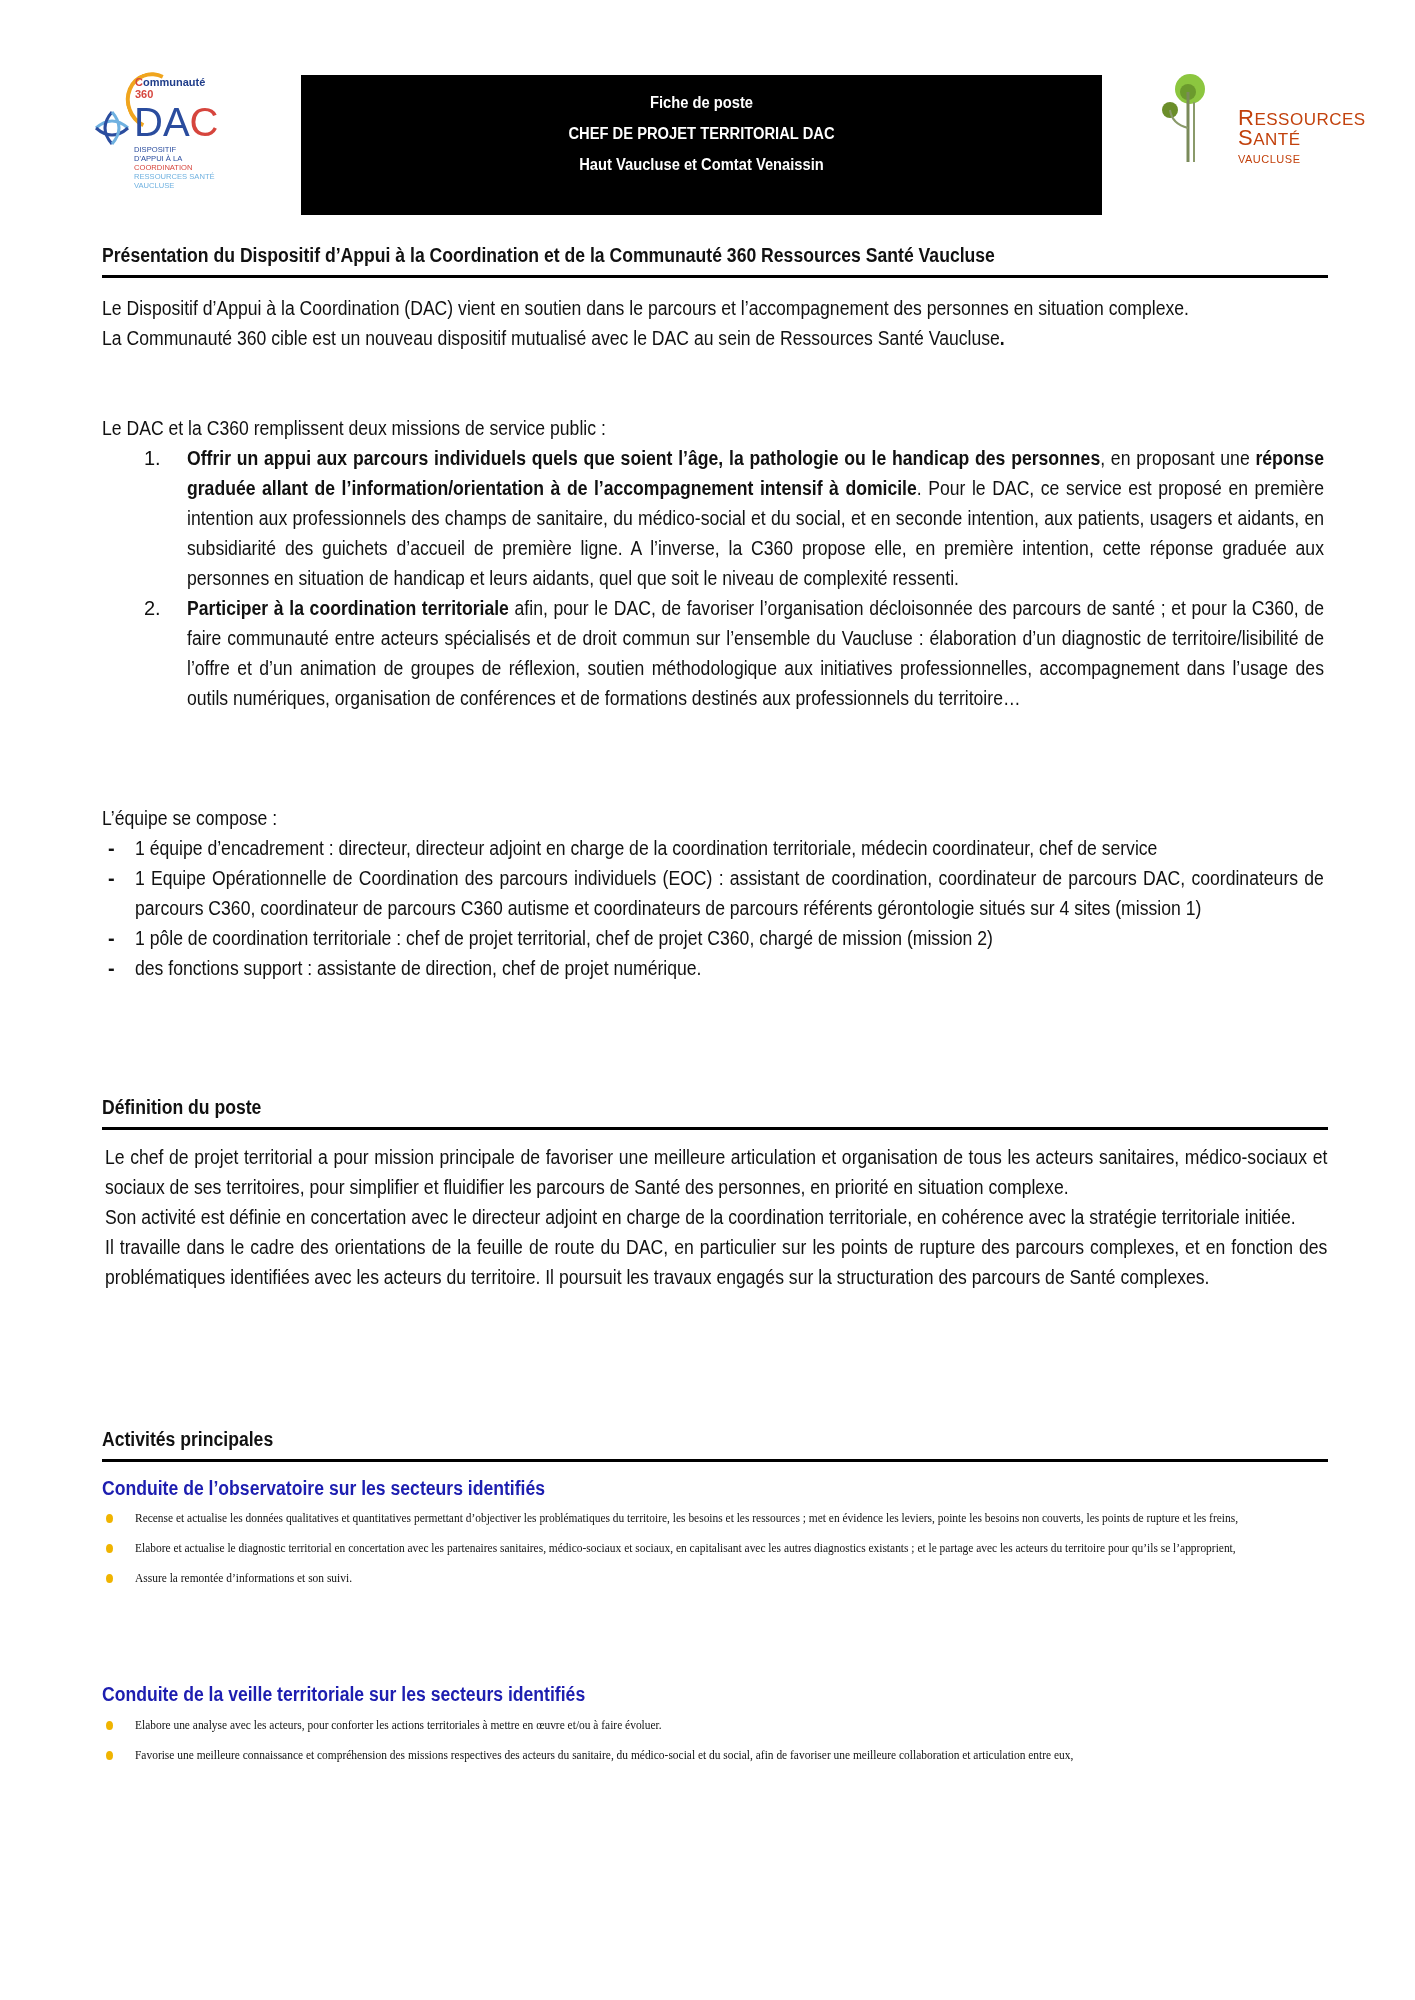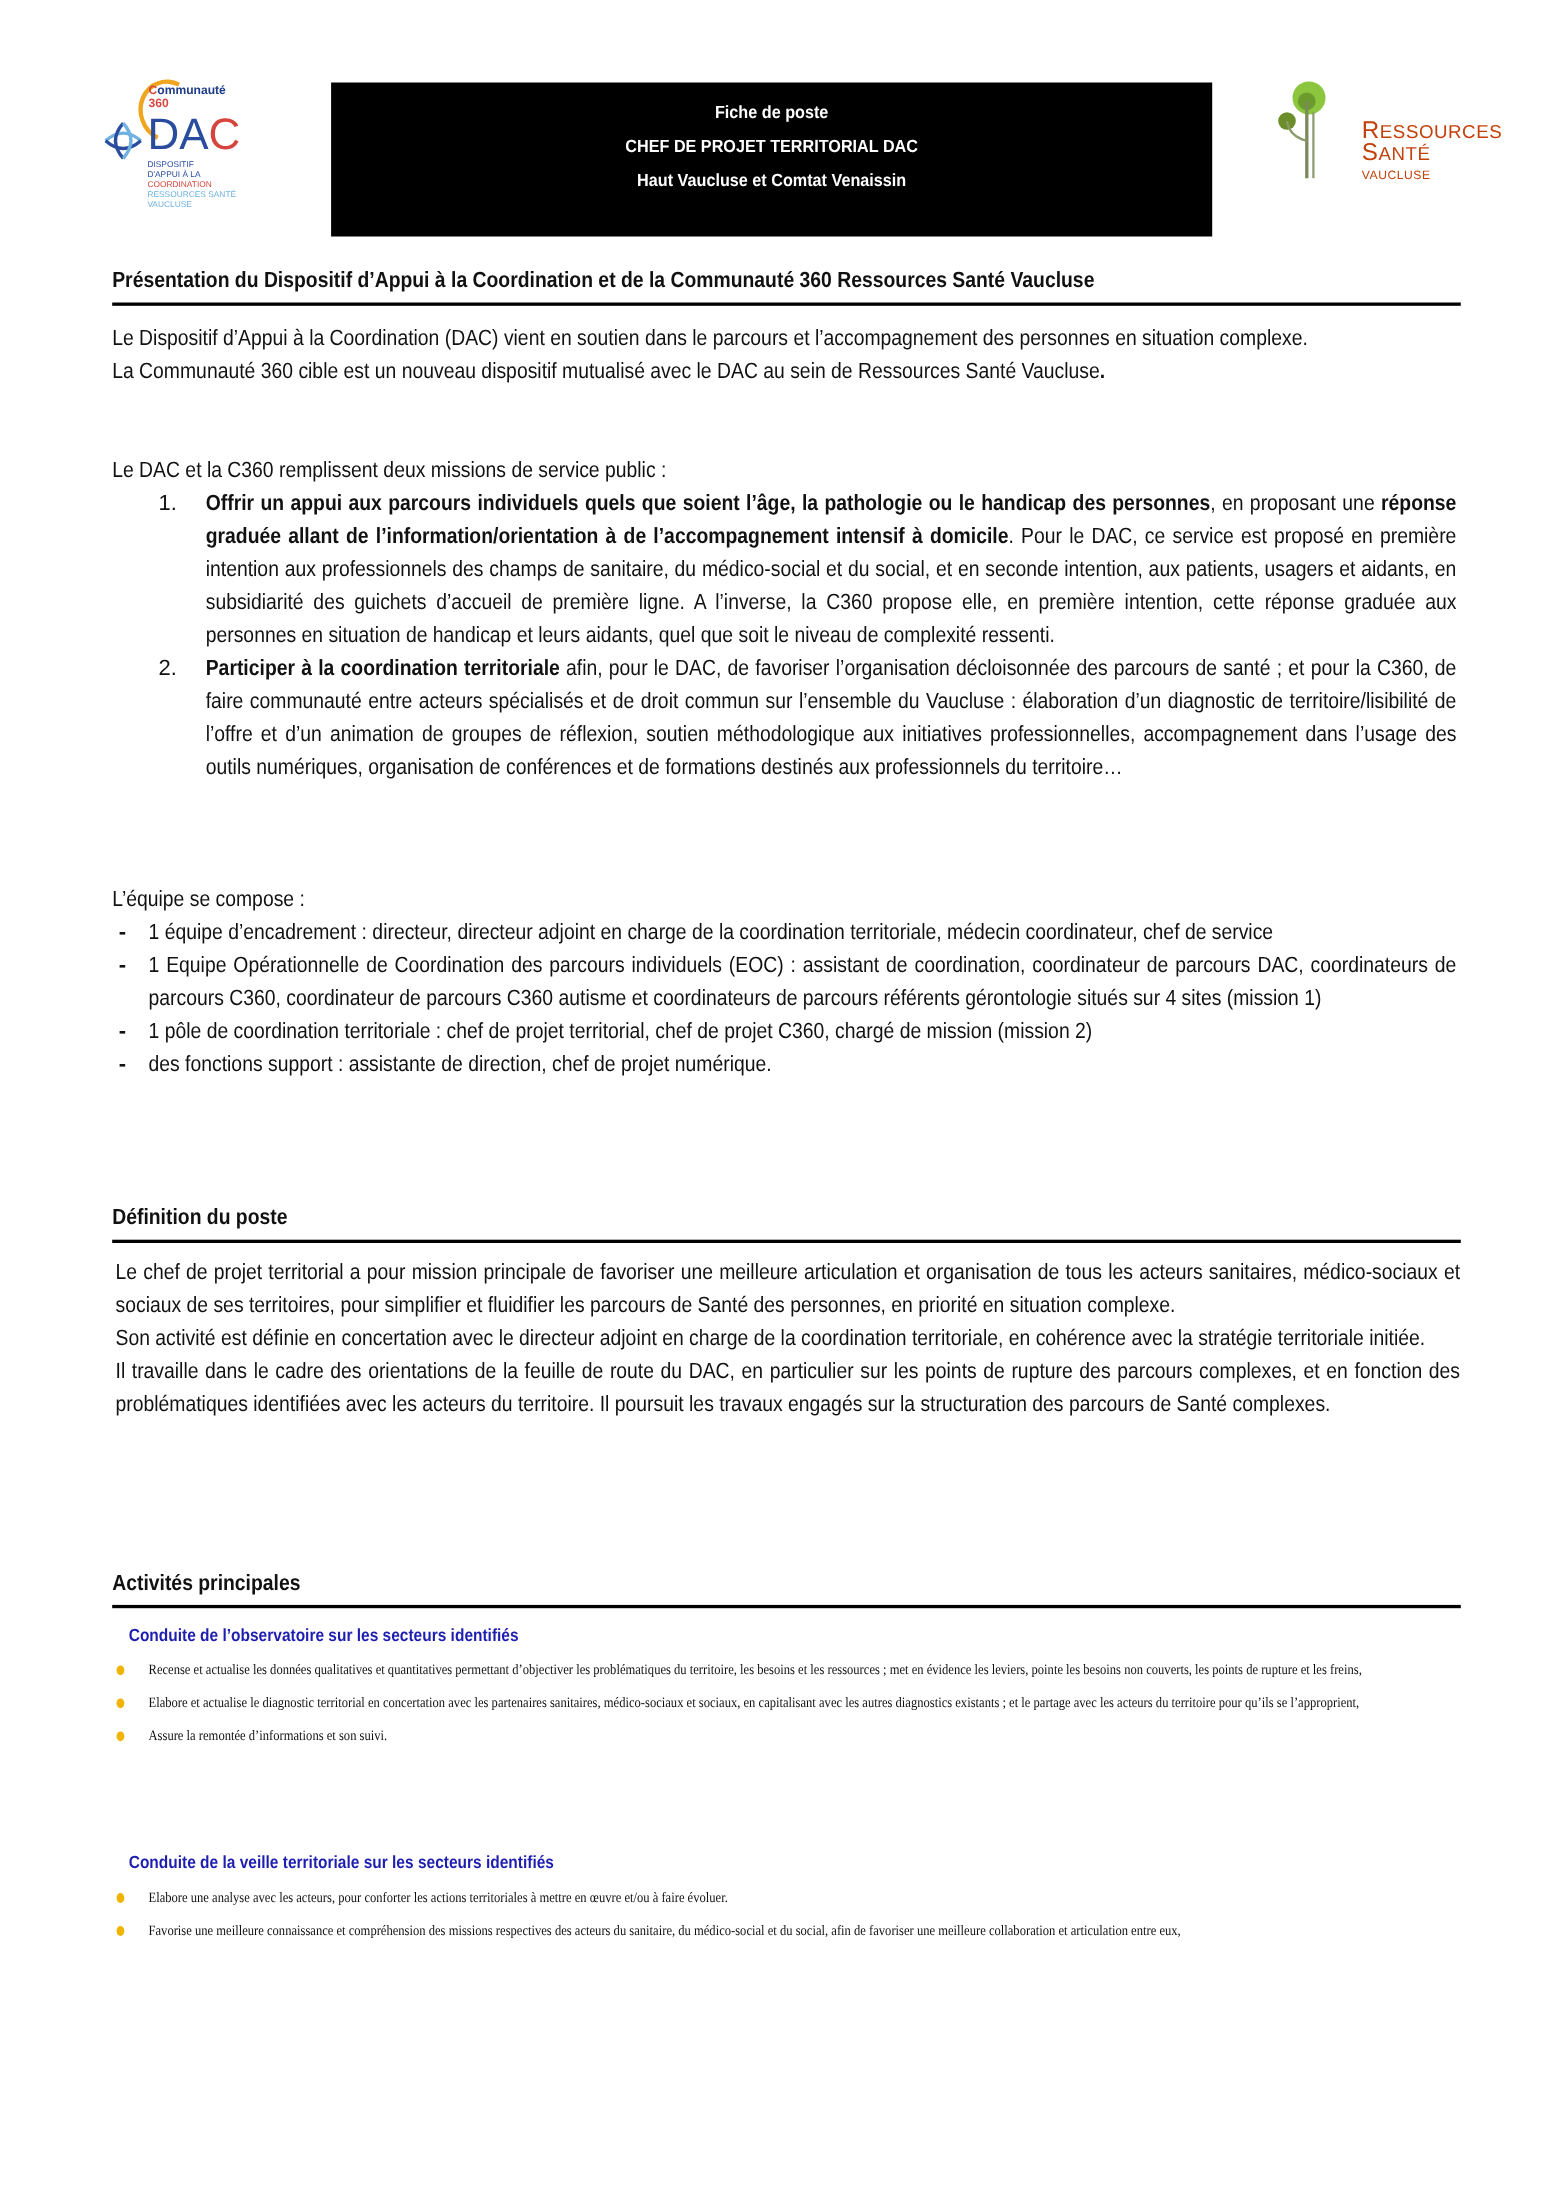--- a/index.html
+++ b/index.html
@@ -40,21 +40,21 @@
   .para { position: absolute; left: 102px; width: 1222px; font-size: 20px; line-height: 30px; text-align: justify; }
 
   ol.missions { position: absolute; left: 102px; width: 1222px; margin: 0; padding: 0; list-style: none; font-size: 20px; line-height: 30px; }
   ol.missions li { position: relative; padding-left: 85px; text-align: justify; }
   ol.missions .num { position: absolute; left: 42px; top: 0; }
 
   ul.dash { position: absolute; left: 102px; width: 1222px; margin: 0; padding: 0; list-style: none; font-size: 20px; line-height: 30px; }
   ul.dash li { position: relative; padding-left: 33px; }
   ul.dash .mark { position: absolute; left: 6px; top: 0; font-weight: bold; }
 
-  .subhead { position: absolute; left: 117px; font-weight: bold; font-size: 16px; line-height: 28px; color: #1d1eb0; }
+  .subhead { position: absolute; left: 102px; font-weight: bold; font-size: 20px; line-height: 28px; color: #1d1eb0; }
   .subhead span { display: inline-block; transform-origin: left; transform: scaleX(0.88); white-space: nowrap; }
 
   ul.bullets { position: absolute; left: 102px; width: 1222px; margin: 0; padding: 0; list-style: none; font-size: 13px; line-height: 30px; font-family: Liberation Serif, serif; }
   ul.bullets li { position: relative; padding-left: 33px; }
   ul.bullets .dot { position: absolute; left: 4px; top: 11px; width: 7px; height: 9px; border-radius: 50%; background: #f0b400; }
 
   .inner { display: block; width: 1389px; transform: scaleX(0.88); transform-origin: left top; text-align: justify; }
   .inner-li { display: block; width: 1351px; transform: scaleX(0.88); transform-origin: left top; text-align: justify; }
   .inner-ol { display: block; width: 1292px; transform: scaleX(0.88); transform-origin: left top; text-align: justify; }
   b { font-weight: bold; }

